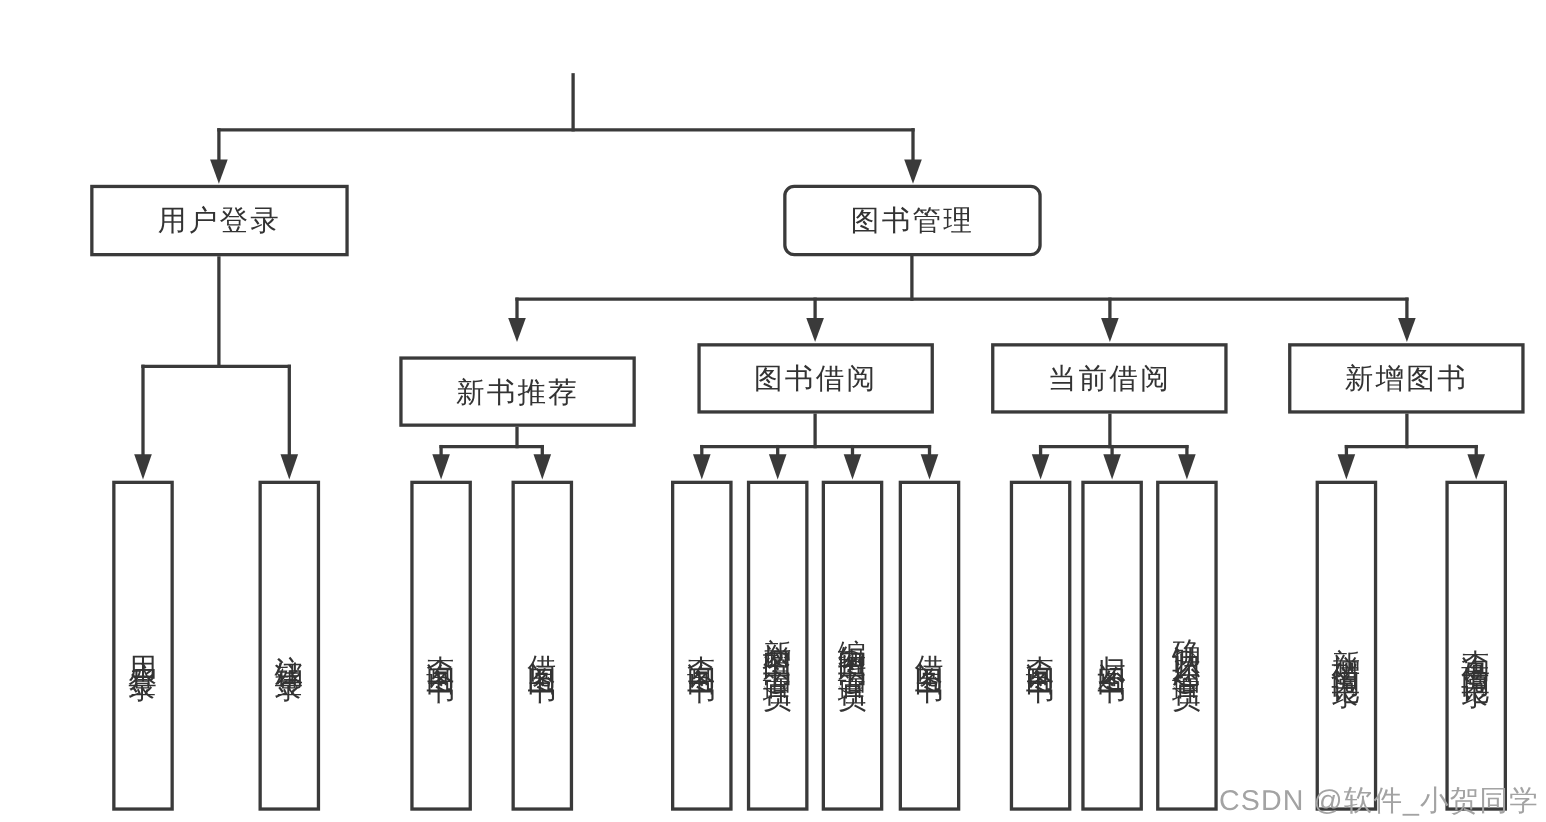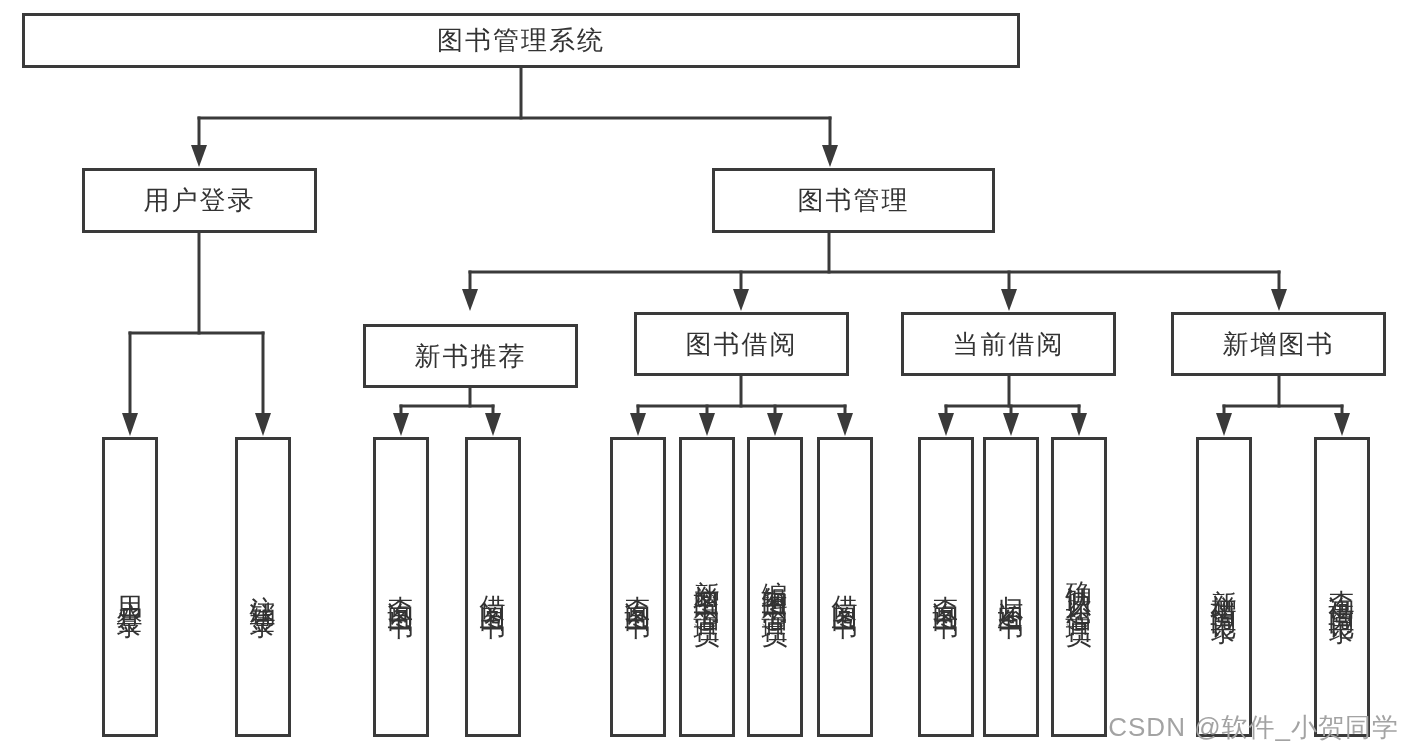--- a/index.html
+++ b/index.html
@@ -45,21 +45,21 @@
     line-height: 1;
   }
   .node span {
     display: block;
     white-space: nowrap;
   }
   
   .n-root        { left: 22px;   top: 13px;  width: 998px; height: 55px; }
   
   .n-user-login  { left: 82px;   top: 168px; width: 235px; height: 65px; }
-  .n-book-mgmt   { left: 712px;  top: 168px; width: 283px; height: 65px; }
+  .n-book-mgmt   { left: 712px;  top: 168px; width: 235px; height: 65px; border-radius: 10px; }
   
   .n-new-book    { left: 363px;  top: 312px; width: 215px; height: 64px; margin-top: 12px; }
   .n-borrow      { left: 634px;  top: 312px; width: 215px; height: 64px; }
   .n-current     { left: 901px;  top: 312px; width: 215px; height: 64px; text-align: center; }
   .n-records     { left: 1171px; top: 312px; width: 215px; height: 64px; }
   
   .leaf { top: 437px; width: 56px; height: 300px; }
   .l-1  { left: 102px; }
   .l-2  { left: 235px; }
   .l-3  { left: 373px; }
@@ -145,23 +145,20 @@
     <polygon points="1071,413 1087,413 1079,436" stroke="none"></polygon>
 
     <line x1="1279" y1="376" x2="1279" y2="406"></line>
     <line x1="1224" y1="406" x2="1342" y2="406"></line>
     <line x1="1224" y1="406" x2="1224" y2="414"></line>
     <polygon points="1216,413 1232,413 1224,436" stroke="none"></polygon>
     <line x1="1342" y1="406" x2="1342" y2="414"></line>
     <polygon points="1334,413 1350,413 1342,436" stroke="none"></polygon>
   </svg>
 
-  <div class="node h n-root">
-    <span>图书管理系统</span>
-  </div>
 
   <div class="node h n-user-login">
     <span>用户登录</span>
   </div>
   <div class="node h n-book-mgmt">
     <span>图书管理</span>
   </div>
 
   <div class="node h n-new-book">
     <span>新书推荐</span>

